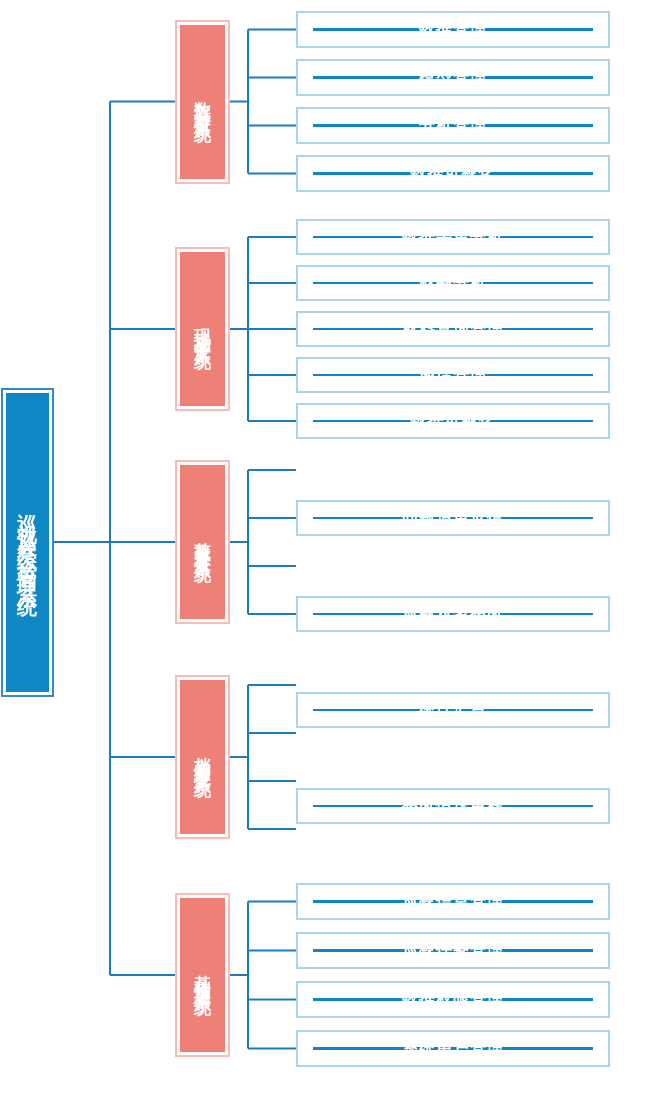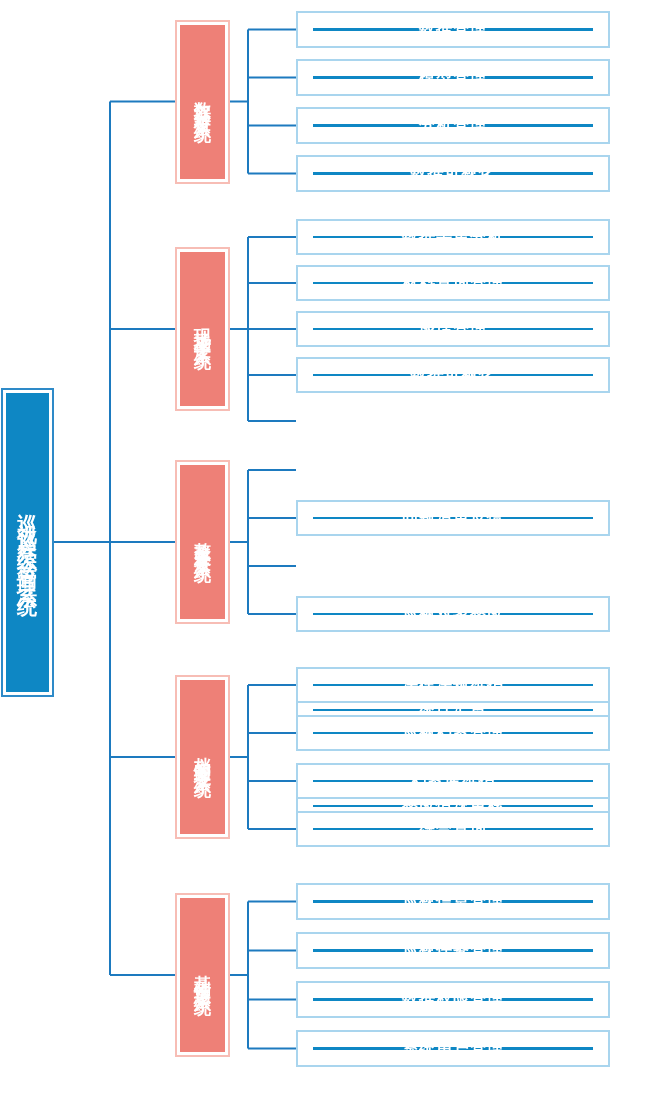--- a/index.html
+++ b/index.html
@@ -159,20 +159,23 @@
     <div class="leaf">
         <div class="leaf-fill">数据可视化</div>
       </div>
   </div>
 
   <div class="leaf-col col-2">
     <div class="leaf">
         <div class="leaf-fill">数据采集分析</div>
       </div>
     <div class="leaf">
+        <div class="leaf-fill">财务分析</div>
+      </div>
+    <div class="leaf">
         <div class="leaf-fill">材料查询管理</div>
       </div>
     <div class="leaf">
         <div class="leaf-fill">谈话管理</div>
       </div>
     <div class="leaf">
         <div class="leaf-fill">数据可视化</div>
       </div>
   </div>
 
@@ -184,34 +187,20 @@
         <div class="leaf-fill">巡视对象整改</div>
       </div>
     <div class="leaf">
         <div class="leaf-fill">统计汇总</div>
       </div>
     <div class="leaf">
         <div class="leaf-fill">整改情况审核</div>
       </div>
   </div>
 
-  <div class="leaf-col col-4">
-    <div class="leaf">
-        <div class="leaf-fill">法律法规维护</div>
-      </div>
-    <div class="leaf">
-        <div class="leaf-fill">巡视档案管理</div>
-      </div>
-    <div class="leaf">
-        <div class="leaf-fill">档案库维护</div>
-      </div>
-    <div class="leaf">
-        <div class="leaf-fill">综合查询</div>
-      </div>
-  </div>
 
   <div class="leaf-col col-5">
     <div class="leaf">
         <div class="leaf-fill">巡视信息管理</div>
       </div>
     <div class="leaf">
         <div class="leaf-fill">巡视任务管理</div>
       </div>
     <div class="leaf">
         <div class="leaf-fill">数据权限管理</div>

